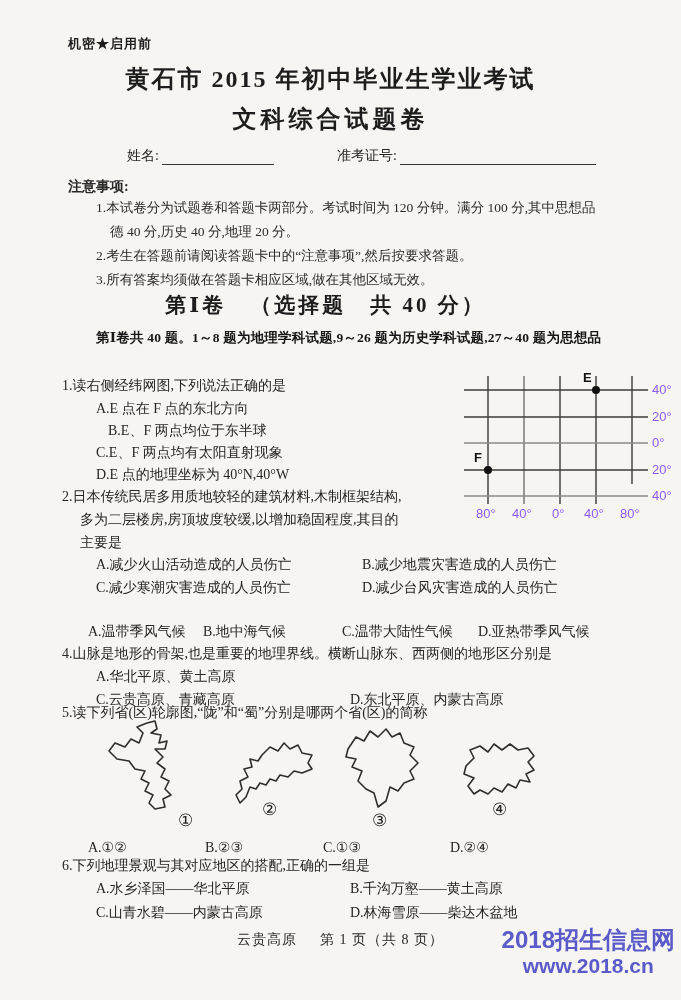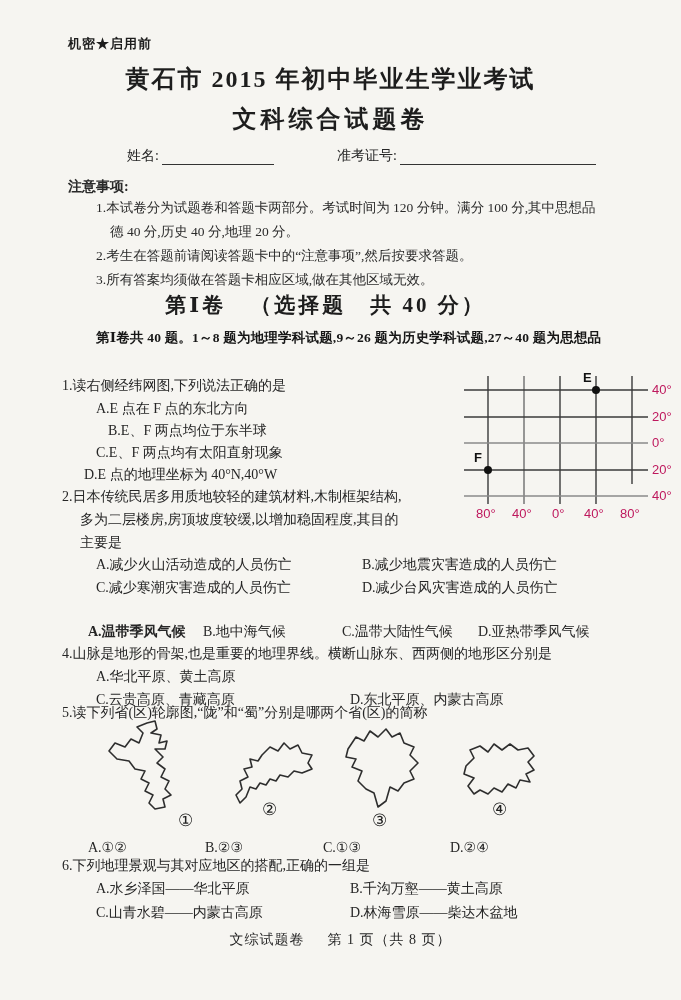--- a/index.html
+++ b/index.html
@@ -8,21 +8,21 @@
   .t{position:absolute;white-space:nowrap;line-height:1.25;}
   .bold{font-weight:bold;}
   .body-txt{font-size:14px;color:#262626;}
   .classification{font-size:13px;font-weight:bold;letter-spacing:1px;}
   .title1{left:0;right:20px;text-align:center;font-size:24px;font-weight:bold;letter-spacing:2px;}
   .title2{left:0;right:20px;text-align:center;font-size:24px;font-weight:bold;letter-spacing:4px;}
   .blank-line{display:inline-block;border-bottom:1.2px solid #333;height:15px;vertical-align:bottom;}
   .notice{font-size:13.5px;color:#2a2a2a;}
   .sec-head{left:0;right:30px;text-align:center;font-size:21px;font-weight:bold;letter-spacing:3px;}
   .intro{font-size:13.5px;font-weight:bold;color:#171717;letter-spacing:0.2px;}
-  .gridlabel{position:absolute;font-size:13px;color:#be185d;font-family:"Liberation Sans","DejaVu Sans",sans-serif;}
+  .gridlabel{position:absolute;font-size:13px;color:#8b5cf6;font-family:"Liberation Sans","DejaVu Sans",sans-serif;}
   .ptlabel{position:absolute;font-size:13px;font-weight:bold;color:#111;font-family:"Liberation Sans","DejaVu Sans",sans-serif;}
   .circlenum{position:absolute;font-size:17px;color:#222;}
   .footer{left:0;right:0;text-align:center;font-size:14px;color:#262626;letter-spacing:1px;}
   .watermark{position:absolute;right:6px;top:926px;text-align:center;font-family:"Liberation Sans","DejaVu Sans",sans-serif;font-weight:bold;line-height:1.15;}
   .wm1{font-size:24px;}
   .wm2{font-size:21px;}
   svg{display:block;}
   .outline{fill:none;stroke:#2e2e2e;stroke-width:1.6;stroke-linejoin:round;}
 </style>
 </head>
@@ -49,21 +49,21 @@
   <div class="t notice" style="left:96px;top:248px;">2.考生在答题前请阅读答题卡中的“注意事项”,然后按要求答题。</div>
   <div class="t notice" style="left:96px;top:272px;">3.所有答案均须做在答题卡相应区域,做在其他区域无效。</div>
 
   <div class="t sec-head" style="top:292px;">第Ⅰ卷　（选择题　共 40 分）</div>
   <div class="t intro" style="left:96px;top:330px;">第Ⅰ卷共 40 题。1～8 题为地理学科试题,9～26 题为历史学科试题,27～40 题为思想品</div>
 
   <div class="t body-txt" style="left:62px;top:377px;">1.读右侧经纬网图,下列说法正确的是</div>
   <div class="t body-txt" style="left:96px;top:400px;">A.E 点在 F 点的东北方向</div>
   <div class="t body-txt" style="left:96px;top:422px;margin-left:12px;">B.E、F 两点均位于东半球</div>
   <div class="t body-txt" style="left:96px;top:444px;">C.E、F 两点均有太阳直射现象</div>
-  <div class="t body-txt" style="left:84px;top:466px;">D.E 点的地理坐标为 40°N,40°W</div>
+  <div class="t body-txt" style="left:96px;top:466px;">D.E 点的地理坐标为 40°N,40°W</div>
 
   <div style="position:absolute;left:450px;top:372px;width:228px;height:152px;">
     <svg width="228" height="152" viewBox="0 0 228 152">
 
       <line x1="38" y1="4" x2="38" y2="132" stroke="#3a3a3a" stroke-width="1.4"></line>
       <line x1="74" y1="4" x2="74" y2="132" stroke="#6e6e6e" stroke-width="1.4"></line>
       <line x1="110" y1="4" x2="110" y2="132" stroke="#3a3a3a" stroke-width="1.4"></line>
       <line x1="146" y1="4" x2="146" y2="132" stroke="#3a3a3a" stroke-width="1.4"></line>
       <line x1="182" y1="4" x2="182" y2="112" stroke="#3a3a3a" stroke-width="1.4"></line>
 
@@ -93,21 +93,21 @@
   </div>
 
   <div class="t body-txt" style="left:62px;top:488px;">2.日本传统民居多用质地较轻的建筑材料,木制框架结构,</div>
   <div class="t body-txt" style="left:80px;top:511px;">多为二层楼房,房顶坡度较缓,以增加稳固程度,其目的</div>
   <div class="t body-txt" style="left:80px;top:534px;">主要是</div>
   <div class="t body-txt" style="left:96px;top:556px;">A.减少火山活动造成的人员伤亡</div>
   <div class="t body-txt" style="left:362px;top:556px;">B.减少地震灾害造成的人员伤亡</div>
   <div class="t body-txt" style="left:362px;top:579px;">D.减少台风灾害造成的人员伤亡</div>
   <div class="t body-txt" style="left:96px;top:579px;">C.减少寒潮灾害造成的人员伤亡</div>
 
-  <div class="t body-txt" style="left:88px;top:623px;font-weight:bold;">A.温带季风气候</div>
+  <div class="t body-txt" style="left:88px;top:623px;">A.温带季风气候</div>
   <div class="t body-txt" style="left:203px;top:623px;">B.地中海气候</div>
   <div class="t body-txt" style="left:342px;top:623px;">C.温带大陆性气候</div>
   <div class="t body-txt" style="left:478px;top:623px;">D.亚热带季风气候</div>
 
   <div class="t body-txt" style="left:62px;top:645px;">4.山脉是地形的骨架,也是重要的地理界线。横断山脉东、西两侧的地形区分别是</div>
   <div class="t body-txt" style="left:96px;top:668px;">A.华北平原、黄土高原</div>
   <div class="t body-txt" style="left:96px;top:691px;">C.云贵高原、青藏高原</div>
   <div class="t body-txt" style="left:350px;top:691px;">D.东北平原、内蒙古高原</div>
 
   <div class="t body-txt" style="left:62px;top:704px;">5.读下列省(区)轮廓图,“陇”和“蜀”分别是哪两个省(区)的简称</div>
@@ -146,19 +146,23 @@
   <div class="t body-txt" style="left:323px;top:839px;">C.①③</div>
   <div class="t body-txt" style="left:450px;top:839px;">D.②④</div>
 
   <div class="t body-txt" style="left:62px;top:857px;">6.下列地理景观与其对应地区的搭配,正确的一组是</div>
   <div class="t body-txt" style="left:96px;top:880px;">A.水乡泽国——华北平原</div>
   <div class="t body-txt" style="left:350px;top:880px;">B.千沟万壑——黄土高原</div>
   <div class="t body-txt" style="left:96px;top:904px;">C.山青水碧——内蒙古高原</div>
   <div class="t body-txt" style="left:350px;top:904px;">D.林海雪原——柴达木盆地</div>
 
   <div class="t footer" style="top:931px;">
-    <span>文综试题卷</span>
+    <span>云贵高原</span>
     <span style="display:inline-block;width:14px;"></span>
     <span>第 1 页（共 8 页）</span>
   </div>
 
+  <div class="watermark" style="color: rgb(91, 90, 201);">
+    <div class="wm1">2018招生信息网</div>
+    <div class="wm2">www.2018.cn</div>
+  </div>
 
 </div>
 
 </body></html>

